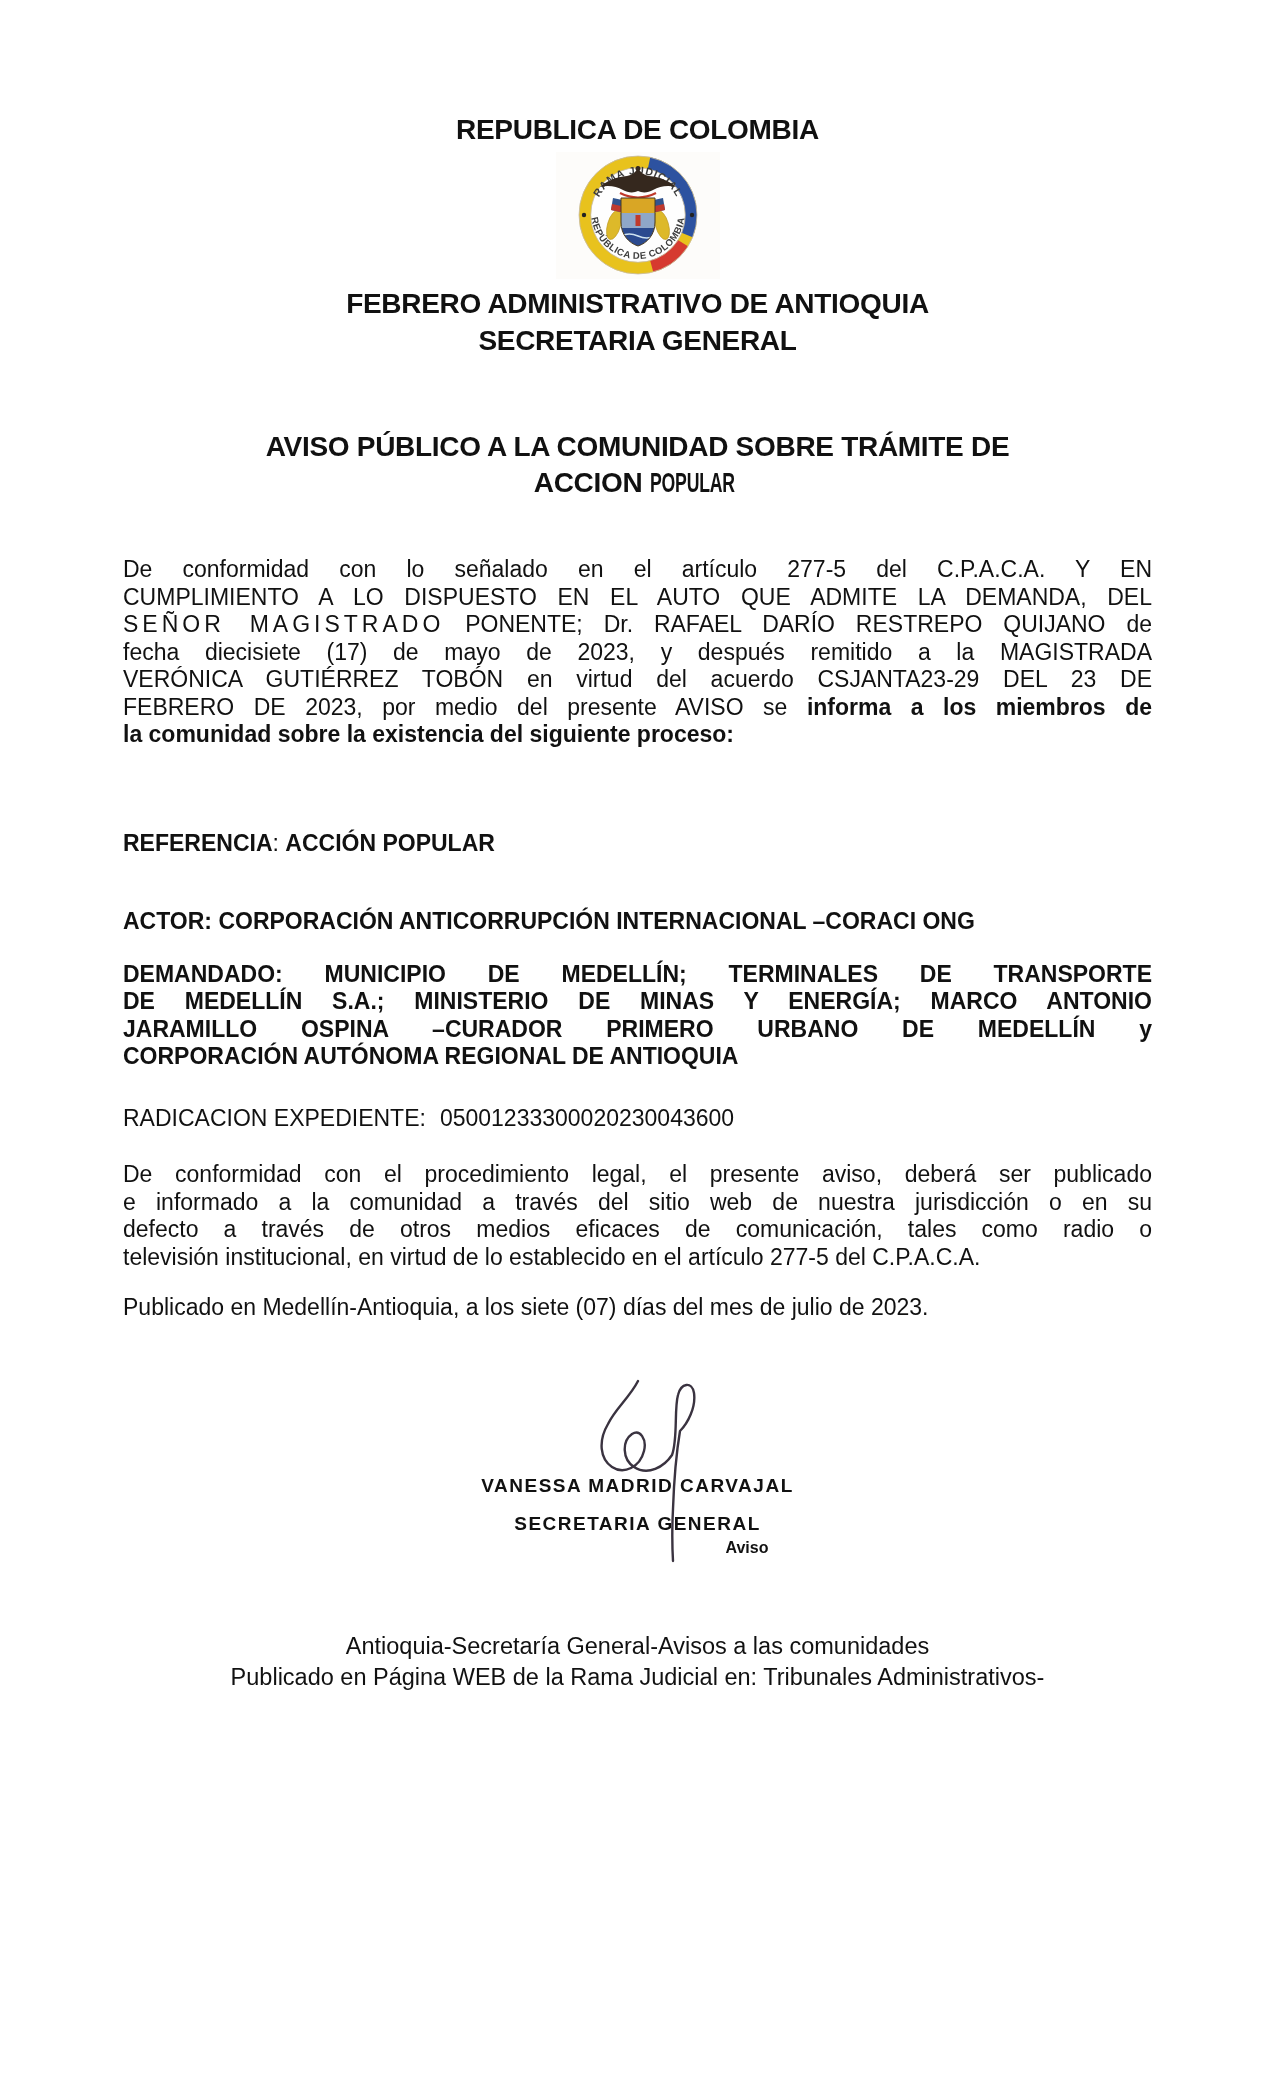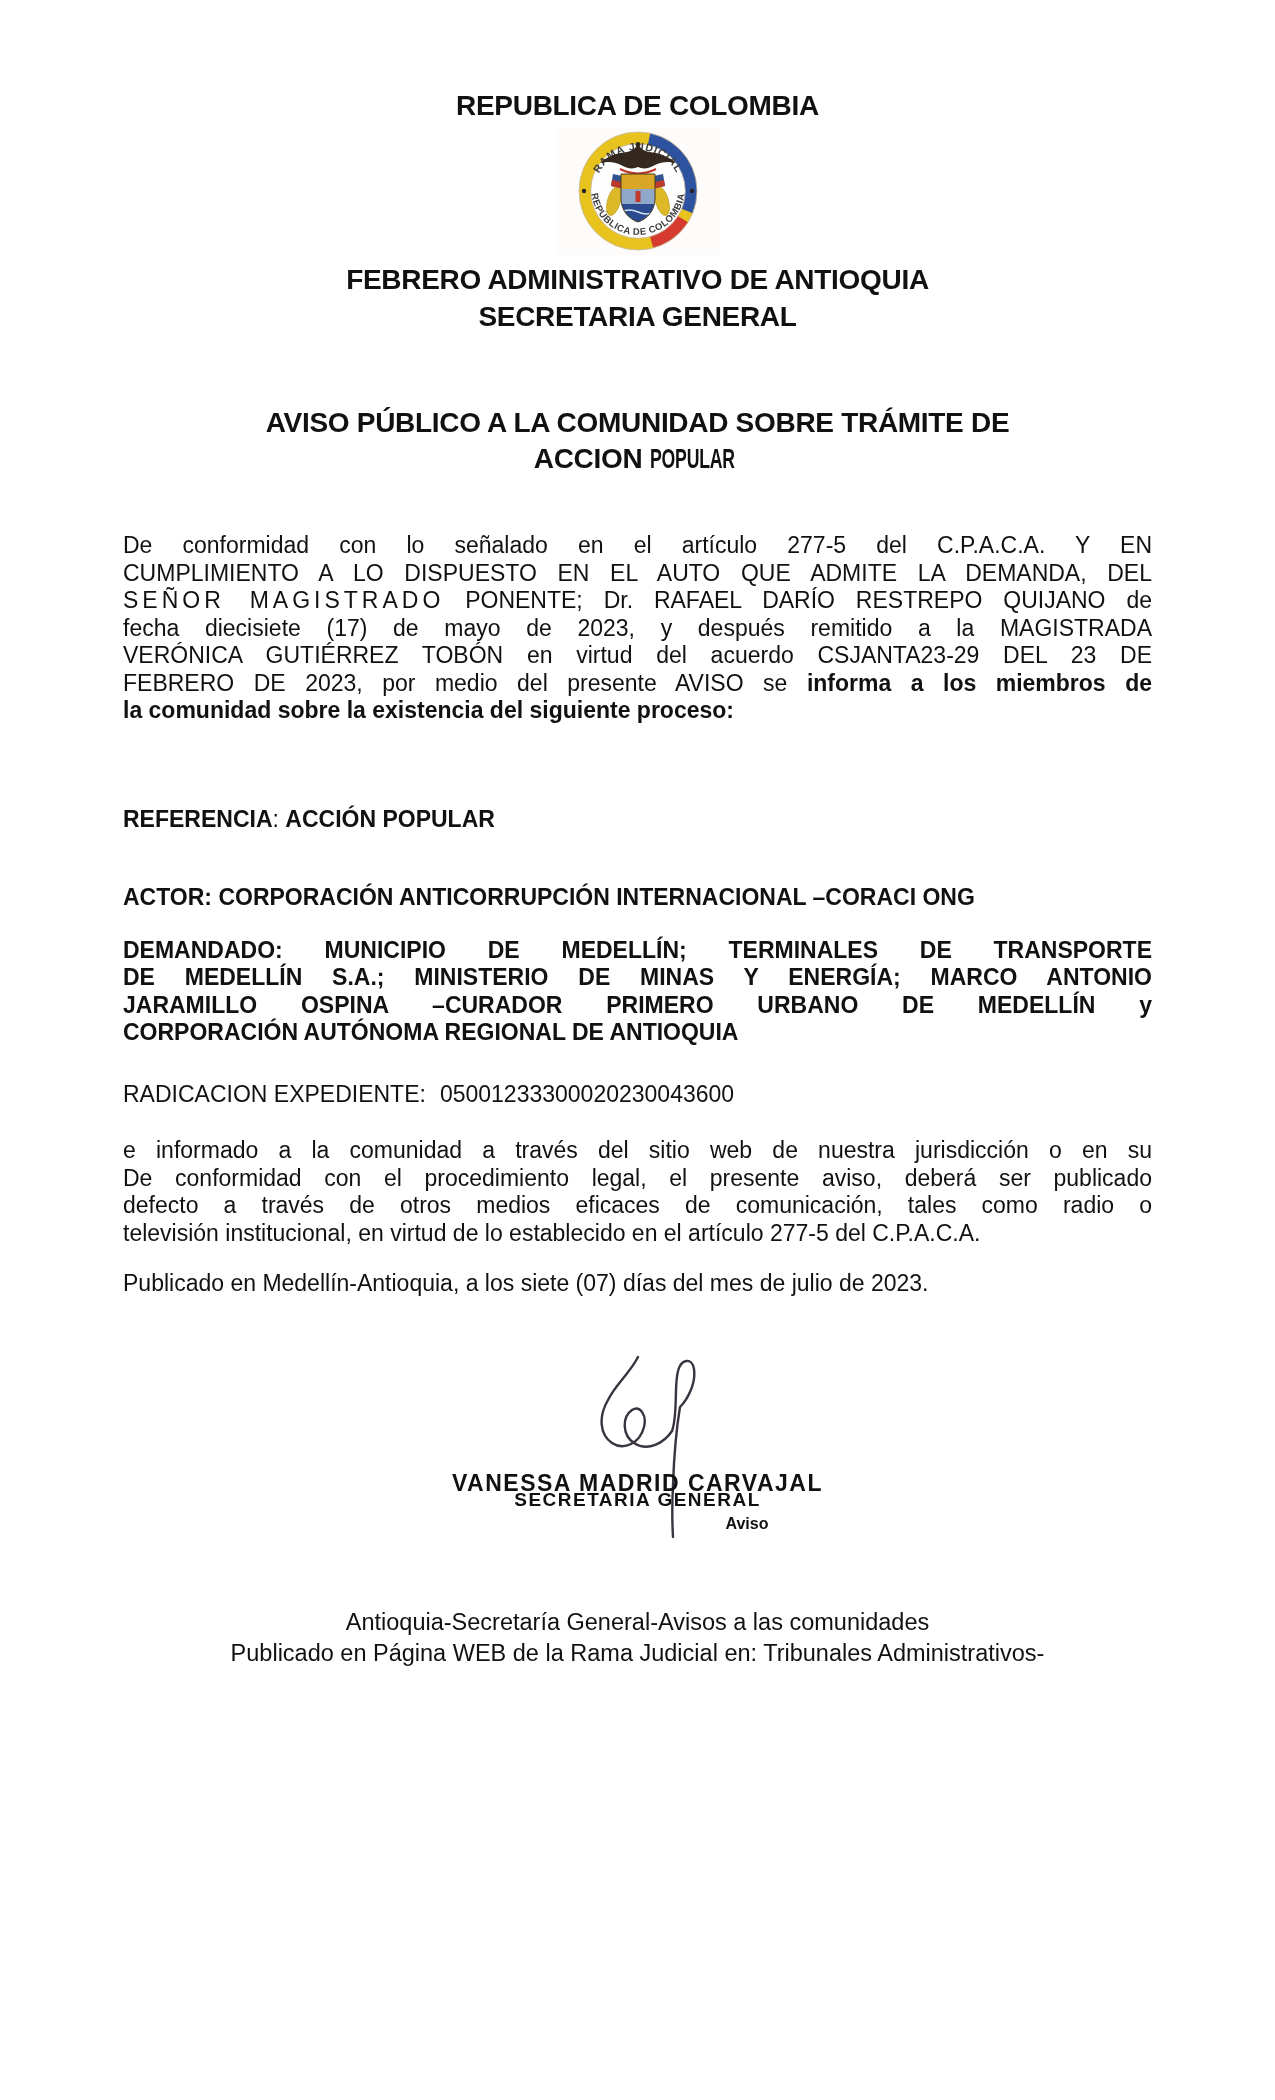--- a/index.html
+++ b/index.html
@@ -8,21 +8,21 @@
     position:relative;
     width:1275px; height:2100px;
     background:#ffffff;
     font-family:"Liberation Sans", sans-serif;
     color:#111;
     overflow:hidden;
   }
   .content { padding:0 123px; }
 
   .h-center { text-align:center; font-weight:bold; }
-  .title1 { padding-top:90px; font-size:28px; letter-spacing:-0.3px; }
+  .title1 { padding-top:114px; font-size:28px; letter-spacing:-0.3px; }
   .seal-wrap { width:164px; margin:6px auto 0 auto; }
   .title2 { font-size:28px; line-height:37px; letter-spacing:-0.3px; margin-top:2px; }
   .notice-title { margin-top:70px; font-size:28px; line-height:36px; letter-spacing:-0.3px; }
   .cond { display:inline-block; transform:scaleX(0.63); transform-origin:0 50%; margin-left:8px; margin-right:-44px; }
 
   .body-txt { font-size:23px; line-height:27.5px; }
   .jline { display:block; text-align:justify; text-align-last:justify; }
   .jline.last { text-align-last:left; }
   .sp { letter-spacing:4px; }
 
@@ -31,22 +31,22 @@
   .ref-colon { font-weight:normal; }
   .actor-line { margin-top:51px; font-weight:bold; }
   .demandado { margin-top:25px; font-weight:bold; }
   .radicacion { margin-top:34px; font-weight:normal; }
   .rad-value { margin-left:14px; }
   .p2 { margin-top:29px; }
   .publicado { margin-top:23px; }
 
   .signature { position:relative; margin-top:57px; height:185px; }
   .sig-svg { position:absolute; left:437px; top:0; }
-  .sig-name { position:absolute; top:115px; width:100%; text-align:center;
-              font-weight:bold; font-size:23px; letter-spacing:1.5px; }
+  .sig-name { position:absolute; top:96px; width:100%; text-align:center;
+              font-weight:bold; font-size:19px; letter-spacing:1.5px; }
   .sig-role { position:absolute; top:134px; width:100%; text-align:center;
               font-weight:bold; font-size:19px; letter-spacing:1.5px; }
   .sig-note { position:absolute; top:160px; left:calc(50% + 88px);
               font-weight:bold; font-size:16px; }
 
   .footer { margin-top:67px; text-align:center; font-size:23.5px; line-height:31px; }
   .footer span { display:block; }
 </style>
 </head>
 <body>
@@ -127,22 +127,22 @@
     <div class="body-txt demandado">
       <span class="jline">DEMANDADO: MUNICIPIO DE MEDELLÍN; TERMINALES DE TRANSPORTE</span>
       <span class="jline">DE MEDELLÍN S.A.; MINISTERIO DE MINAS Y ENERGÍA; MARCO ANTONIO</span>
       <span class="jline">JARAMILLO OSPINA –CURADOR PRIMERO URBANO DE MEDELLÍN y</span>
       <span class="jline last">CORPORACIÓN AUTÓNOMA REGIONAL DE ANTIOQUIA</span>
     </div>
 
     <div class="body-txt radicacion"><span>RADICACION EXPEDIENTE:</span><span class="rad-value">05001233300020230043600</span></div>
 
     <div class="body-txt p2">
+      <span class="jline">De conformidad con el procedimiento legal, el presente aviso, deberá ser publicado</span>
       <span class="jline">e informado a la comunidad a través del sitio web de nuestra jurisdicción o en su</span>
-      <span class="jline">De conformidad con el procedimiento legal, el presente aviso, deberá ser publicado</span>
       <span class="jline">defecto a través de otros medios eficaces de comunicación, tales como radio o</span>
       <span class="jline last">televisión institucional, en virtud de lo establecido en el artículo 277-5 del C.P.A.C.A.</span>
     </div>
 
     <div class="body-txt publicado">Publicado en Medellín-Antioquia, a los siete (07) días del mes de julio de 2023.</div>
 
     <div class="signature">
       <svg class="sig-svg" width="140" height="185" viewBox="0 0 140 185">
         <path d="M78 2 C70 18 55 30 48 45 C38 62 40 80 52 88 C64 96 80 88 84 72
                  C87 60 80 50 72 55 C62 62 62 80 74 88 C88 97 104 88 112 76

